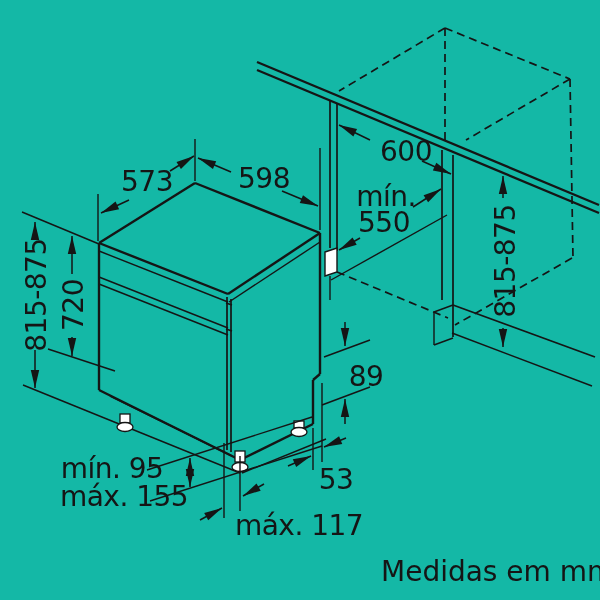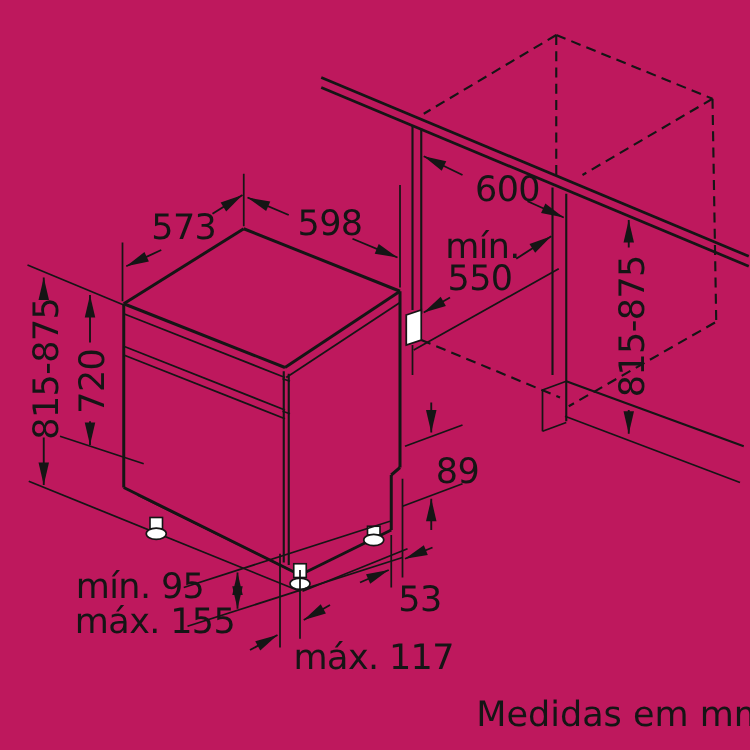--- a/index.html
+++ b/index.html
@@ -1,16 +1,16 @@
 <!DOCTYPE html>
 <html><head>
 <meta charset="utf-8">
 <style>
   html,body{margin:0;padding:0;background:#ffffff;}
-  .stage{position:relative;width:600px;height:600px;overflow:hidden;background:#be185d;
+  .stage{position:relative;width:600px;height:600px;overflow:hidden;background:#14b8a6;
          font-family:"DejaVu Sans","Liberation Sans",sans-serif;}
   svg{position:absolute;left:0;top:0;}
   text{fill:#151515;font-family:"DejaVu Sans","Liberation Sans",sans-serif;
        font-size:28px;letter-spacing:-0.5px;}
   text.cap{font-size:28px;letter-spacing:0;}
   .ln{stroke:#151515;fill:none;stroke-linecap:butt;stroke-linejoin:miter;}
   .w-thick{stroke-width:2.4;}
   .w-med{stroke-width:2.2;}
   .w-thin{stroke-width:1.4;}
   .w-dim{stroke-width:1.5;}

